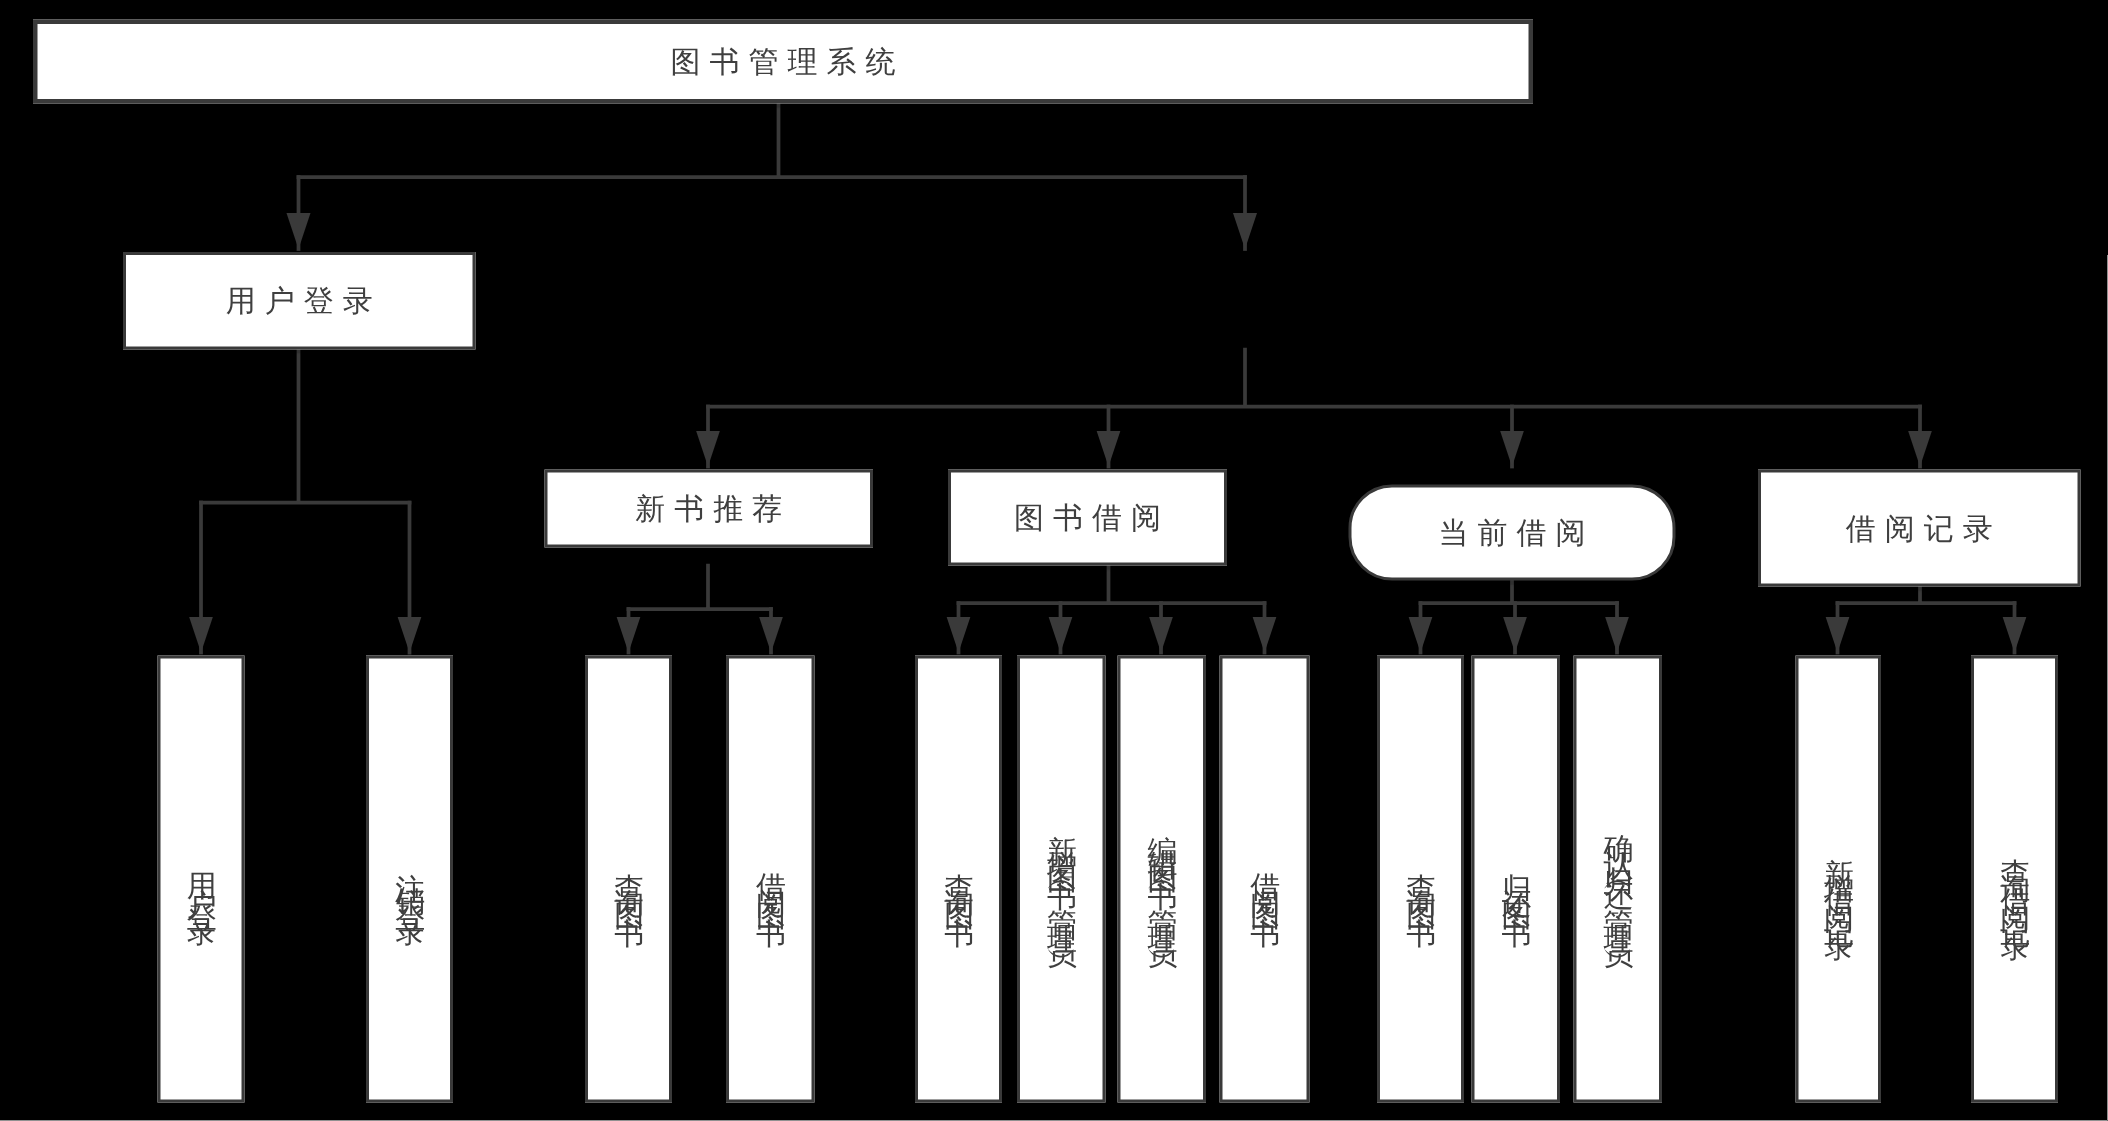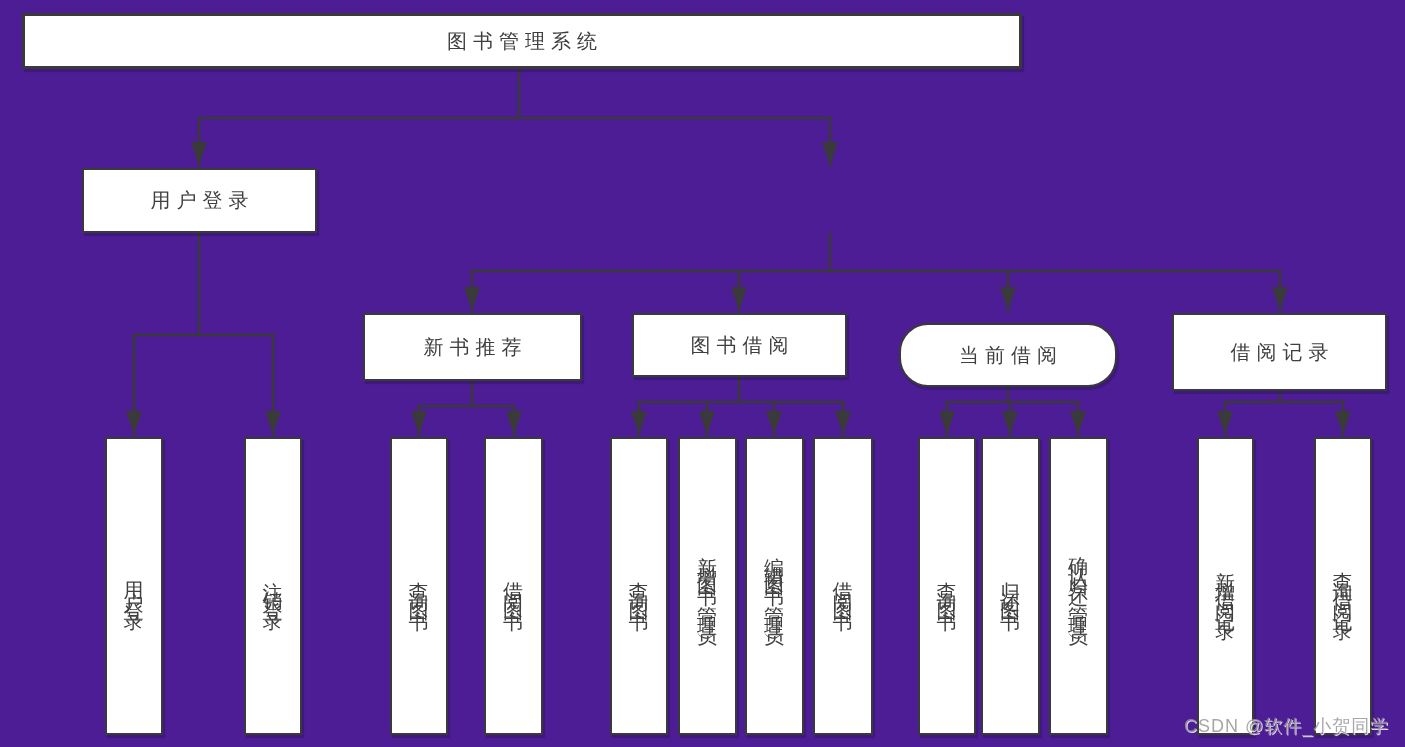--- a/index.html
+++ b/index.html
@@ -1,20 +1,20 @@
 <!DOCTYPE html>
 <html><head>
 <meta charset="utf-8">
 <style>
   html, body { margin: 0; padding: 0; background: #ffffff; }
   .canvas {
     position: relative;
     width: 1405px;
     height: 747px;
-    background: #4c1d95;
+    background: #000000;
     font-family: "Liberation Sans", sans-serif;
     overflow: hidden;
   }
   svg.connectors {
     position: absolute;
     left: 0; top: 0;
     width: 1405px; height: 747px;
     z-index: 1;
   }
   .node {
@@ -53,22 +53,22 @@
     letter-spacing: 1px;
     color: rgba(150,150,150,0.85);
     text-shadow: 1px 1px 0 rgba(255,255,255,0.8);
     white-space: nowrap;
     z-index: 5;
   }
   
   .pos-root  { left: 22px;   top: 13px;  width: 1000px; height: 56px; }
   .pos-l2-0  { left: 82px;   top: 168px; width: 235px;  height: 65px; }
   .pos-l2-1  { left: 712px;  top: 168px; width: 235px;  height: 65px; }
-  .pos-l3-0  { left: 363px;  top: 313px; width: 219px;  height: 68px; text-align: center; }
-  .pos-l3-1  { left: 632px;  top: 313px; width: 215px;  height: 64px; font-family: Liberation Mono, monospace; }
+  .pos-l3-0  { left: 363px;  top: 313px; width: 219px;  height: 52px; text-align: center; }
+  .pos-l3-1  { left: 632px;  top: 313px; width: 186px;  height: 64px; font-family: Liberation Mono, monospace; }
   .pos-l3-2  { left: 899px;  top: 323px; width: 218px;  height: 64px; border-radius: 29px; }
   .pos-l3-3  { left: 1172px; top: 313px; width: 215px;  height: 78px; }
   
   .pos-lf-0  { left: 105px;  width: 58px; }
   .pos-lf-1  { left: 244px;  width: 58px; }
   .pos-lf-2  { left: 390px;  width: 58px; }
   .pos-lf-3  { left: 484px;  width: 59px; }
   .pos-lf-4  { left: 610px;  width: 58px; }
   .pos-lf-5  { left: 678px;  width: 59px; }
   .pos-lf-6  { left: 745px;  width: 59px; }
@@ -181,15 +181,14 @@
   <div class="node leaf pos-lf-10">
     <span class="v-label">确认归还（管理员）</span>
   </div>
   <div class="node leaf pos-lf-11">
     <span class="v-label">新增借阅记录</span>
   </div>
   <div class="node leaf pos-lf-12">
     <span class="v-label">查询借阅记录</span>
   </div>
 
-  <div class="watermark">CSDN @软件_小贺同学</div>
 
 </div>
 
 </body></html>

